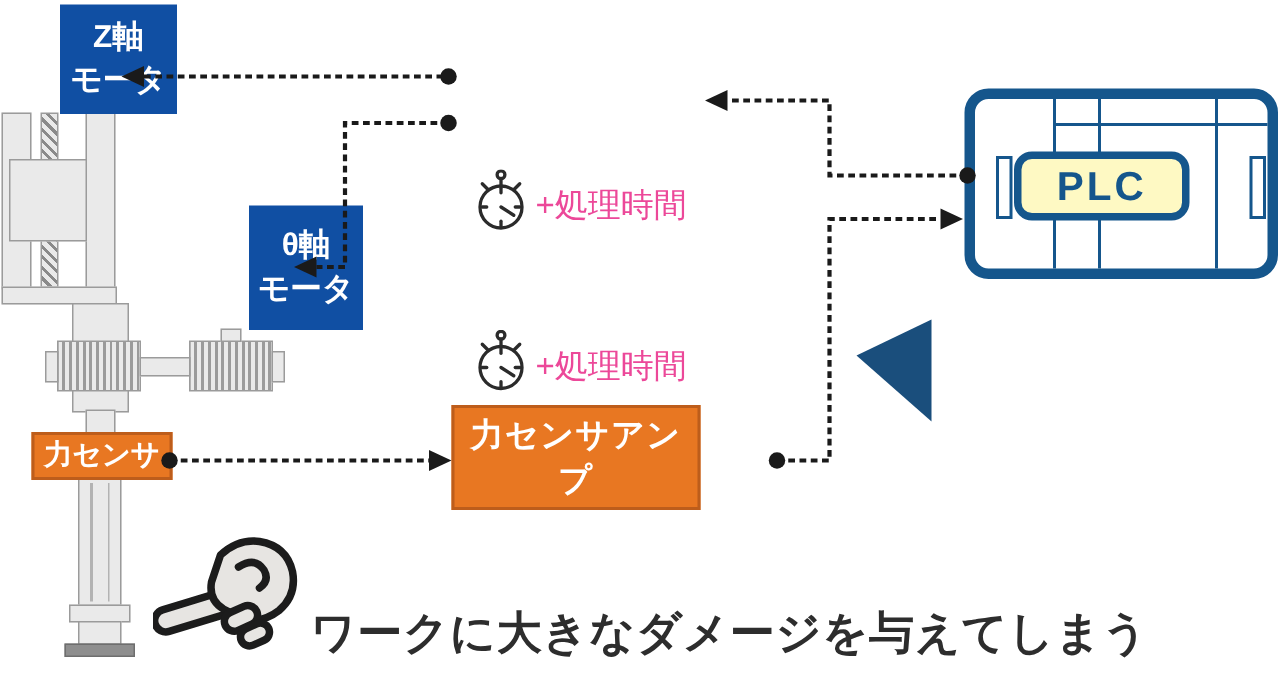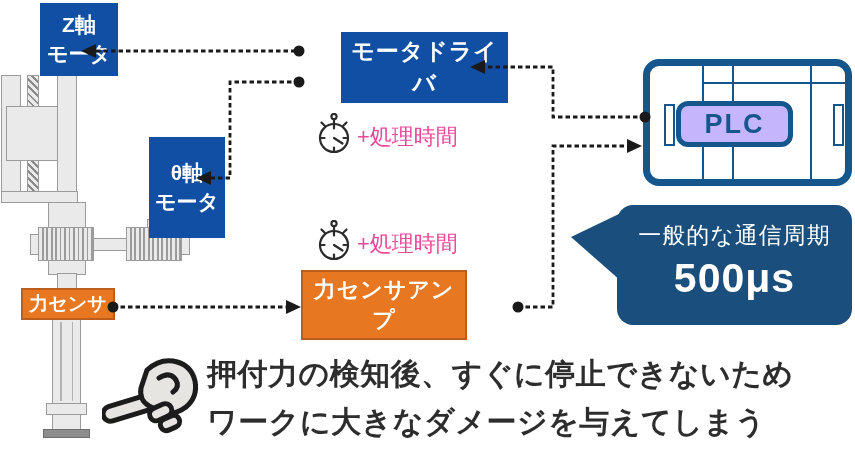--- a/index.html
+++ b/index.html
@@ -12,34 +12,34 @@
   .hatch{background:repeating-linear-gradient(45deg,#eaeaea 0 3px,#8a8a8a 3px 5px);}
   .knurl{background:repeating-linear-gradient(90deg,#eaeaea 0 2.5px,#9b9b9b 2.5px 4.5px);}
   .darkbase{background:#8e8e8e;border-color:#6e6e6e;}
   .rodline{position:absolute;top:2px;bottom:2px;width:1.5px;background:#b3b3b3;}
   
   .box{position:absolute;display:flex;flex-direction:column;align-items:center;justify-content:center;
        color:#fff;font-weight:700;text-align:center;box-sizing:border-box;line-height:1.35;}
   .blue{background:#104FA3;margin-left:40px;}
   .orange{background:#E87722;border:2px solid #bd5d1b;}
   .z-motor{left:0px;top:3px;width:78px;height:73px;font-size:21px;}
-  .theta-motor{left:109px;top:137px;width:76px;height:101px;font-size:21px;}
+  .theta-motor{left:126px;top:137px;width:76px;height:83px;font-size:21px;}
   .motor-driver{left:301px;top:32px;width:167px;height:71px;font-size:23px;letter-spacing:1px;}
   .force-sensor{left:21px;top:288px;width:94px;height:32px;font-size:19px;}
   .force-amp{left:301px;top:270px;width:166px;height:70px;font-size:22px;letter-spacing:1px;}
   
   .stopwatch{position:absolute;width:38px;height:42px;}
   .ptime{position:absolute;font-size:22px;color:#ec4899;font-weight:500;}
   
   .plc-outer{position:absolute;left:643px;top:59px;width:209px;height:127px;background:#fff;
              border:7px solid #15568C;border-radius:16px;box-sizing:border-box;}
   .plc-vline{position:absolute;width:2px;background:#15568C;top:66px;height:113px;}
   .plc-hline{position:absolute;height:2px;background:#15568C;left:702px;top:82px;width:143px;}
   .plc-slot{position:absolute;width:11px;height:42px;top:104px;border:2px solid #15568C;background:#fff;box-sizing:border-box;}
-  .plc-label{position:absolute;left:676px;top:101px;width:117px;height:46px;background:#c4b5fd;
+  .plc-label{position:absolute;left:676px;top:101px;width:117px;height:46px;background:#fef9c3;
              border:5px solid #15568C;border-radius:12px;box-sizing:border-box;
              display:flex;align-items:center;justify-content:center;
              color:#15568C;font-weight:700;font-size:27px;letter-spacing:2px;}
   
   .bubble{position:absolute;left:617px;top:205px;width:235px;height:120px;background:#1A4E7C;
           border-radius:16px;color:#fff;text-align:center;box-sizing:border-box;z-index:6;}
   .bubble-title{margin-top:15px;font-size:23px;font-weight:500;letter-spacing:1px;}
   .bubble-value{margin-top:4px;font-size:41px;font-weight:700;letter-spacing:1px;}
   
   .caption-line{position:absolute;left:207px;font-size:30px;font-weight:700;color:#2d2d2d;letter-spacing:0.5px;white-space:nowrap;}
@@ -86,23 +86,20 @@
     <div class="box blue z-motor">
       <span>Z軸</span>
       <span>モータ</span>
     </div>
 
     <div class="box blue theta-motor">
       <span>θ軸</span>
       <span>モータ</span>
     </div>
 
-    <div class="box blue motor-driver">
-      <span>モータドライバ</span>
-    </div>
 
     <div class="box orange force-amp">
       <span>力センサアンプ</span>
     </div>
 
     <div class="box orange force-sensor">
       <span>力センサ</span>
     </div>
 
     <svg class="stopwatch" style="left:315px;top:113px;" viewBox="0 0 38 42">
@@ -171,30 +168,25 @@
       <polygon class="ah" points="642,146 627,139 627,153"></polygon>
     </g>
     <g>
       <path class="wire" d="M113 307 H286"></path>
       <circle class="dot" cx="113" cy="307" r="5.5"></circle>
       <polygon class="ah" points="301,307 286,300 286,314"></polygon>
     </g>
     <polygon points="621,213 571,237 621,281" fill="#1A4E7C"></polygon>
   </svg>
 
-  <div class="bubble">
-    <div class="bubble-title">一般的な通信周期</div>
-    <div class="bubble-value">500μs</div>
-  </div>
 
   <svg class="hand" viewBox="0 0 100 80">
     <g stroke="#1c1c1c" stroke-width="5" fill="#e7e5e2" stroke-linejoin="round" stroke-linecap="round">
       <rect x="0" y="44" width="58" height="15" rx="7.5" transform="rotate(-17 29 51)"></rect>
       <path d="M45 14 Q57 3 71 5 Q89 8 93 25 Q96 41 84 51 Q75 58 63 58 L47 50 Q37 44 39 32 Z"></path>
       <path d="M57 22 q11 -7 17 2 q4 7 -3 12" fill="none"></path>
       <rect x="47" y="50" width="23" height="13" rx="6.5" transform="rotate(-24 58 56)"></rect>
       <rect x="58" y="61" width="20" height="12" rx="6" transform="rotate(-24 68 67)"></rect>
     </g>
   </svg>
-  <div class="caption-line cap1">押付力の検知後、すぐに停止できないため</div>
   <div class="caption-line cap2">ワークに大きなダメージを与えてしまう</div>
 
 </div>
 
 </body></html>

